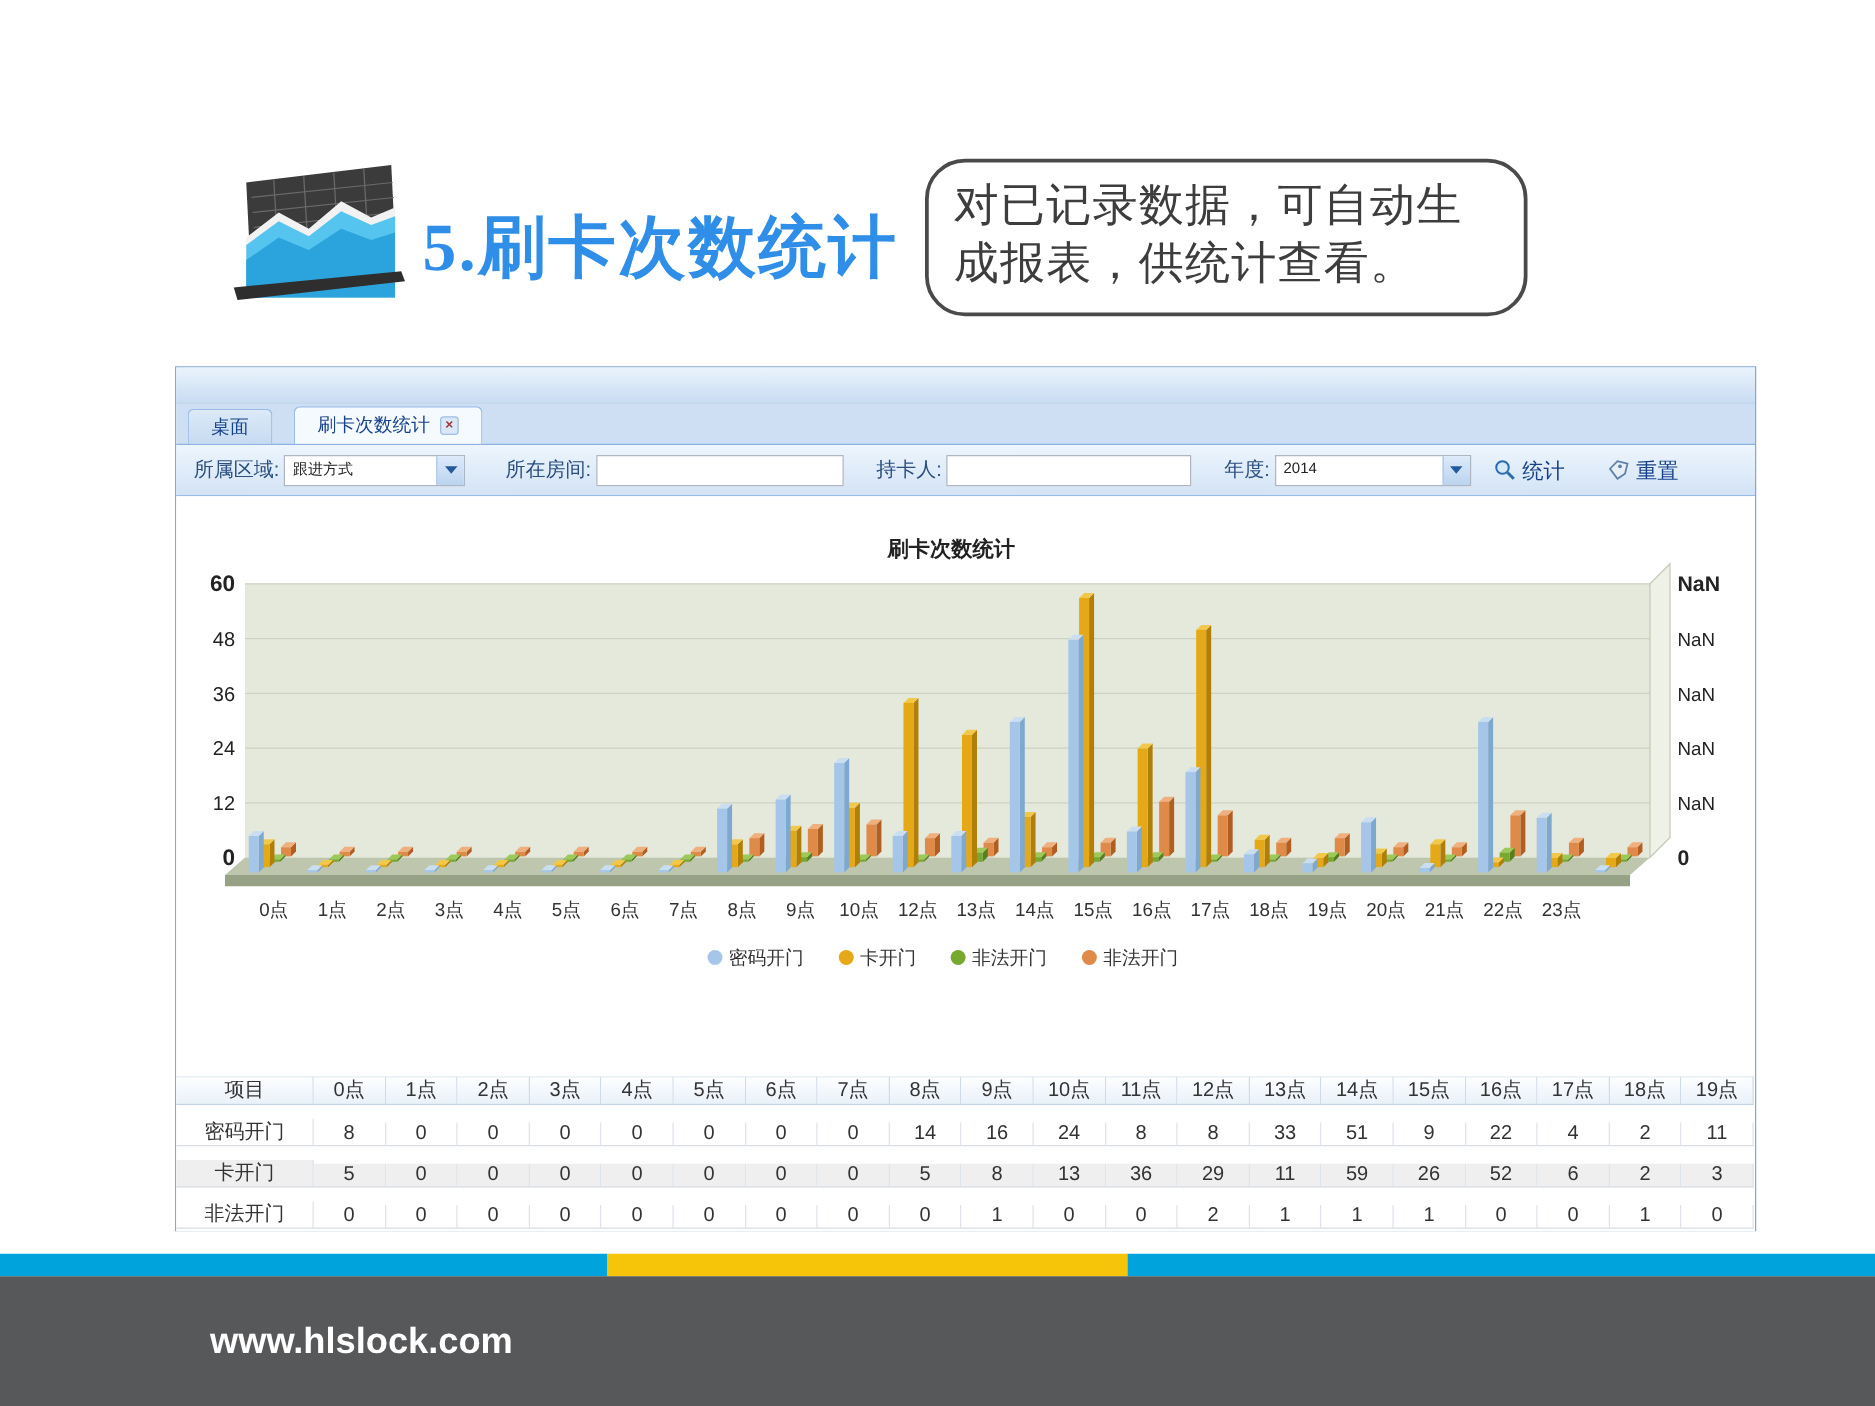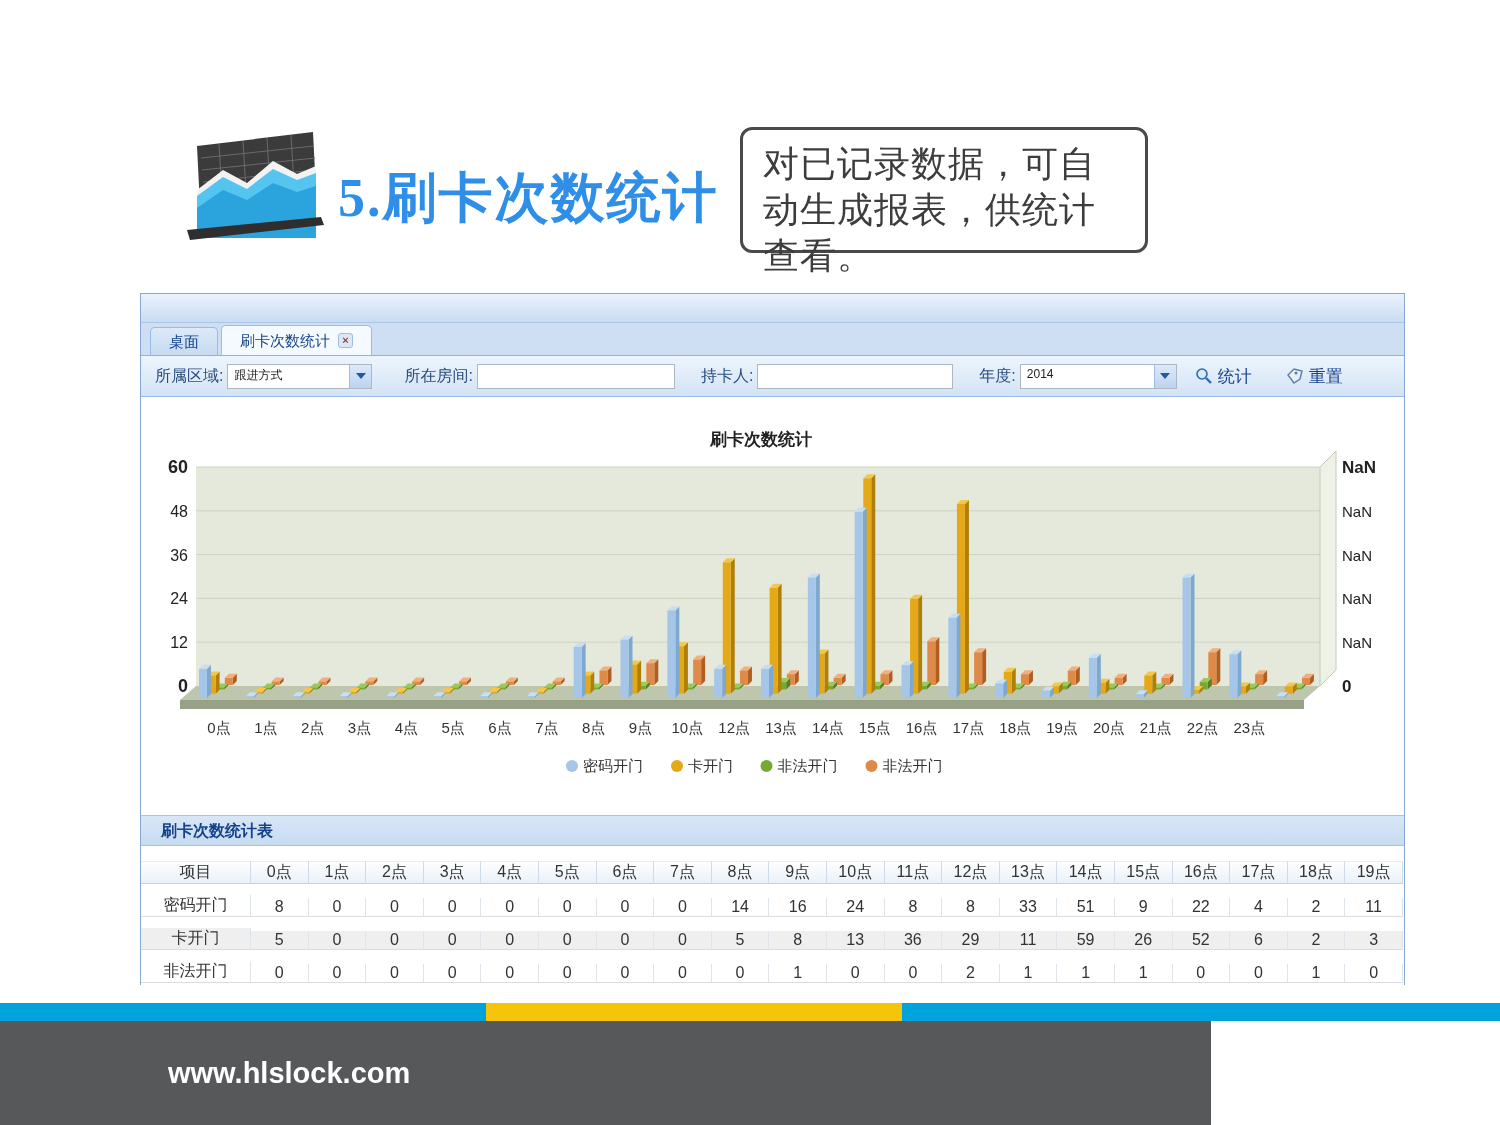--- a/index.html
+++ b/index.html
@@ -3,33 +3,33 @@
 <meta charset="utf-8">
 <style>
   html,body{margin:0;padding:0;}
   body{width:1500px;height:1125px;position:relative;background:#ffffff;
        font-family:"Liberation Sans",sans-serif;overflow:hidden;}
 
   
   .hdr-icon{position:absolute;left:185px;top:128px;width:152px;height:120px;}
   .slide-title{position:absolute;left:338px;top:162px;font-family:"Liberation Serif",serif;
        font-weight:700;font-size:54px;color:#2f8fe8;letter-spacing:2px;}
-  .callout{position:absolute;left:740px;top:127px;width:408px;height:126px;
-       border:3px solid #4a4a4a;border-radius:12px;box-sizing:border-box;
+  .callout{position:absolute;left:740px;top:127px;width:482px;height:126px;
+       border:3px solid #4a4a4a;border-radius:32px;box-sizing:border-box;
        padding:11px 20px;font-family:"Liberation Serif",serif;font-size:36px;
        color:#3d3d3d;line-height:1.28;letter-spacing:1px;background:#fff;}
 
   
   .app-window{position:absolute;left:140px;top:293px;width:1265px;height:692px;
        border:1px solid #86a9d4;box-sizing:border-box;background:#fff;}
   .win-top{height:28px;background:linear-gradient(#eaf3fc,#c9dcf2);
        border-bottom:1px solid #aac7e8;}
   .tabbar{height:33px;background:#cedff3;border-bottom:1px solid #8db2e3;
        display:flex;align-items:flex-end;padding-left:9px;box-sizing:border-box;}
-  .tab{height:27px;line-height:27px;padding:0 18px;margin-right:3px;
+  .tab{height:27px;line-height:27px;padding:0 18px;margin-right:17px;
        background:linear-gradient(#dceaf9,#c6daf0);border:1px solid #99bbe8;border-bottom:none;
        border-radius:5px 5px 0 0;font-size:15px;color:#15428b;cursor:default;
        display:flex;align-items:center;gap:8px;}
   .tab.active{background:#f5faff;height:29px;line-height:29px;}
   .tab-close{width:15px;height:15px;border:1px solid #9fbde2;border-radius:3px;
        background:#d9e7f6;color:#a23c3c;font-size:11px;font-weight:700;line-height:13px;
        text-align:center;box-sizing:border-box;}
   .toolbar{height:41px;background:linear-gradient(#edf5fd,#d3e3f5);
        border-bottom:1px solid #99bbe8;display:flex;align-items:center;
        padding:16px 14px;box-sizing:border-box;font-size:16px;color:#2a4e7e;}
@@ -57,21 +57,21 @@
   .tcell{width:57.6px;box-sizing:border-box;border-right:1px solid #dde4ec;
        border-bottom:1px solid #d9dde2;display:flex;align-items:center;justify-content:center;
        font-size:16px;color:#333;flex:none;}
   .tcell.first{width:110px;}
   .trow.head .tcell{background:linear-gradient(#fdfeff,#e9f1f9);border-right:1px solid #cfdbe8;
        border-bottom:1px solid #c3d2e2;border-top:1px solid #e4edf6;}
   .trow.alt .tcell{background:#efefef;}
 
   
   .stripe{position:absolute;top:1003px;height:18px;}
-  .footer{position:absolute;left:0;top:1021px;width:1211px;height:104px;}
+  .footer{position:absolute;left:0;top:1021px;width:1500px;height:104px;}
   .footer-url{position:absolute;left:168px;top:36px;font-size:29px;font-weight:700;color:#fff;}
 </style>
 </head>
 <body>
 
 <div class="hdr-icon">
   <svg width="152" height="120" viewBox="0 0 152 120">
     <polygon points="12,18 128,4 131,64 15,78" fill="#3b3b3b"></polygon>
     <g stroke="#6a6a6a" stroke-width="1">
       <line x1="16" y1="30" x2="129" y2="18"></line>
@@ -481,21 +481,20 @@
         <text x="1108.3333333333335" y="336" fill="#333" font-size="15" font-family="Liberation Sans,sans-serif" text-anchor="middle">23点</text>
         <circle cx="431" cy="369" r="6" fill="#a5c6e8"></circle>
         <text x="442" y="374" fill="#333" font-size="15" font-family="Liberation Sans,sans-serif">密码开门</text>
         <circle cx="536" cy="369" r="6" fill="#e5a817"></circle>
         <text x="547" y="374" fill="#333" font-size="15" font-family="Liberation Sans,sans-serif">卡开门</text>
         <circle cx="625.5" cy="369" r="6" fill="#76a832"></circle>
         <text x="636.5" y="374" fill="#333" font-size="15" font-family="Liberation Sans,sans-serif">非法开门</text>
         <circle cx="730.5" cy="369" r="6" fill="#e08a4a"></circle>
         <text x="741.5" y="374" fill="#333" font-size="15" font-family="Liberation Sans,sans-serif">非法开门</text>
       </svg>
-    <div class="grid-title">刷卡次数统计表</div>
     <div class="gtable" id="gtable">
         <div class="trow head">
           <div class="tcell first">项目</div>
           <div class="tcell">0点</div>
           <div class="tcell">1点</div>
           <div class="tcell">2点</div>
           <div class="tcell">3点</div>
           <div class="tcell">4点</div>
           <div class="tcell">5点</div>
           <div class="tcell">6点</div>

